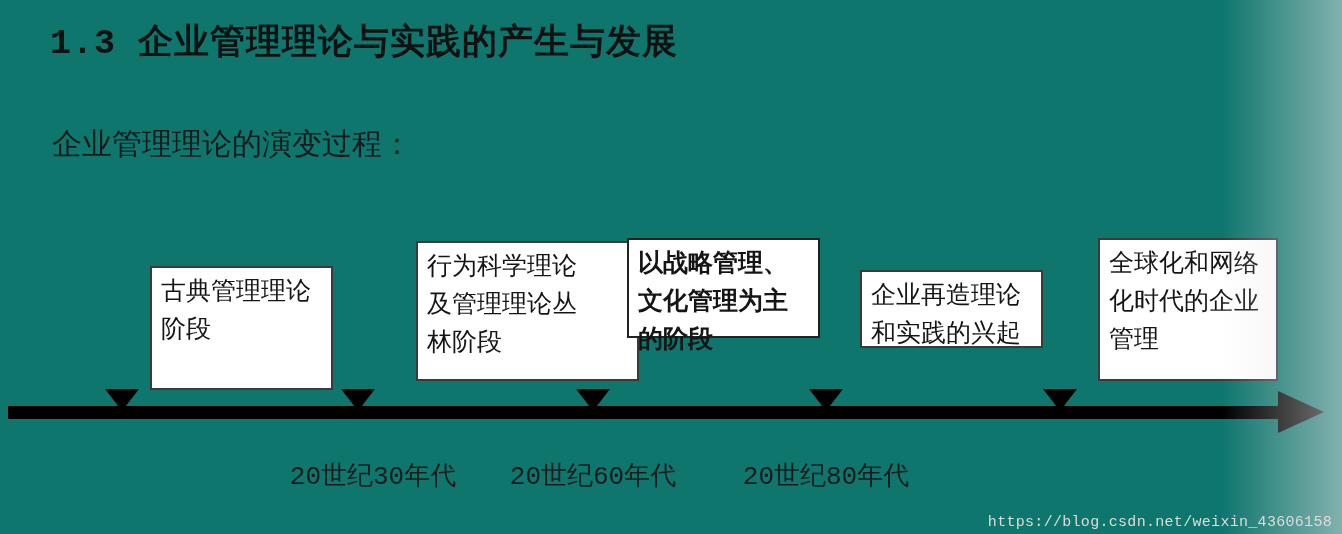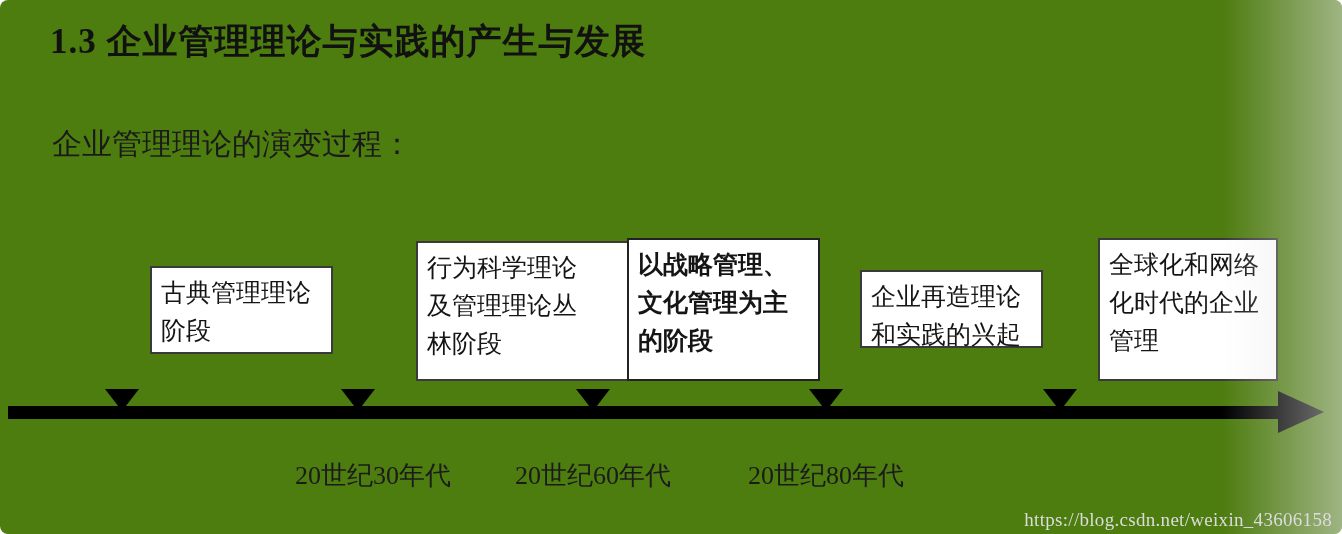--- a/index.html
+++ b/index.html
@@ -5,25 +5,24 @@
 <style>
   html, body {
     margin: 0;
     padding: 0;
     background: #ffffff;
   }
   #slide {
     position: relative;
     width: 1342px;
     height: 534px;
-    background: #4d7c0f;
+    background: #0f766e;
     overflow: hidden;
-    font-family: Liberation Serif, serif;
+    font-family: Liberation Mono, monospace;
     color: #1a1a1a;
-    border-radius: 8px;
   }
 
   
   .slide-title {
     position: absolute;
     left: 50px;
     top: 18px;
     font-size: 35px;
     font-weight: bold;
     letter-spacing: 1px;
@@ -104,21 +103,21 @@
     color: #1b1b1b;
     white-space: nowrap;
     transform: translateX(-50%);
   }
 
   
   .watermark {
     position: absolute;
     right: 10px;
     bottom: 3px;
-    font-size: 19px;
+    font-size: 15px;
     color: #dcdcdc;
     letter-spacing: 0.3px;
     white-space: nowrap;
     user-select: none;
   }
   .corner-shade {
     position: absolute;
     right: 0;
     top: 0;
     width: 120px;
@@ -132,29 +131,29 @@
 
 <div id="slide">
 
   <div class="slide-title">1.3 企业管理理论与实践的产生与发展</div>
 
   <div class="slide-subtitle">企业管理理论的演变过程：</div>
 
   <div class="timeline-area" id="timeline-area">
     <div class="axis-line"></div>
     <div class="axis-arrowhead"></div>
-  <div class="stage-box" style="left: 150px; top: 266px; width: 183px; height: 88px;">古典管理理论
+  <div class="stage-box" style="left: 150px; top: 266px; width: 183px; height: 124px;">古典管理理论
 阶段</div>
       <div class="tick-marker" style="left: 105px;"></div>
       <div class="stage-box" style="left: 396px; top: 241px; width: 223px; height: 140px; margin-left: 20px;">行为科学理论
 及管理理论丛
 林阶段</div>
       <div class="tick-marker" style="left: 341px;"></div>
       <div class="era-label" style="left: 373px;">20世纪30年代</div>
-      <div class="stage-box emphasis" style="left: 627px; top: 238px; width: 193px; height: 143px;">以战略管理、
+      <div class="stage-box emphasis" style="left: 627px; top: 238px; width: 193px; height: 100px;">以战略管理、
 文化管理为主
 的阶段</div>
       <div class="tick-marker" style="left: 576px;"></div>
       <div class="era-label" style="left: 593px;">20世纪60年代</div>
       <div class="stage-box" style="left: 860px; top: 270px; width: 183px; height: 78px;">企业再造理论
 和实践的兴起</div>
       <div class="tick-marker" style="left: 809px;"></div>
       <div class="era-label" style="left: 826px;">20世纪80年代</div>
       <div class="stage-box" style="left: 1098px; top: 238px; width: 180px; height: 143px;">全球化和网络
 化时代的企业

